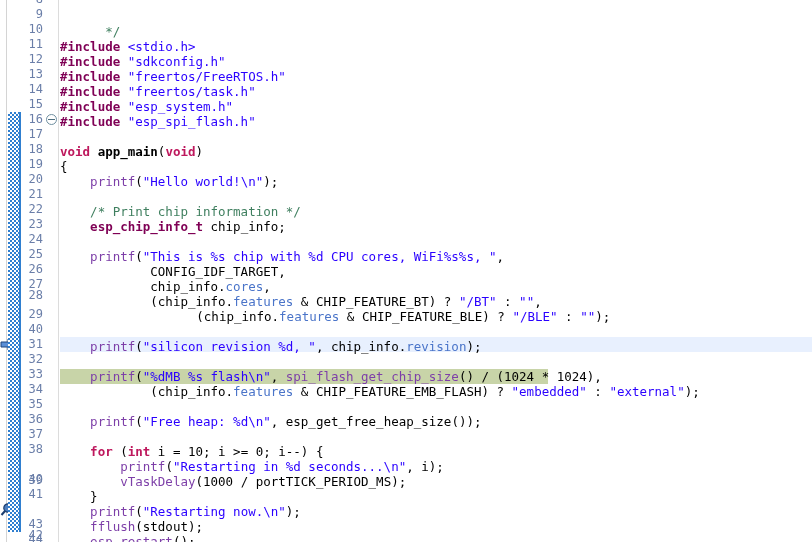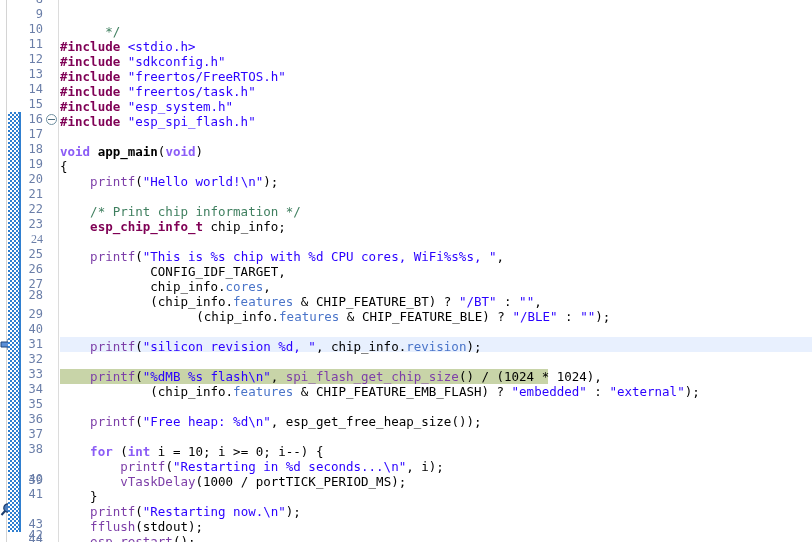--- a/index.html
+++ b/index.html
@@ -98,21 +98,21 @@
     height: 15px;
     background: #e8f0fe;
   }
   .cl-sel {
     position: absolute;
     height: 15px;
     background: #c8d4a8;
   }
 
   
-  .kw   { color: #8b5cf6; font-weight: bold; }   
+  .kw   { color: #be185d; font-weight: bold; }   
   .typ  { color: #7f0055; font-weight: bold; }   
   .pre  { color: #7f0055; font-weight: bold; }   
   .str  { color: #2a00ff; }                       
   .cmt  { color: #3f7f5f; }                       
   .fn   { color: #7d3fa8; }                       
   .fnb  { color: #000000; font-weight: bold; }    
   .fld  { color: #4a74c9; }
   .pln  { color: #000000; }
 
   
@@ -165,21 +165,21 @@
       <div class="lineno" style="top: 82px;">14</div>
       <div class="lineno" style="top: 97px;">15</div>
       <div class="lineno" style="top: 112px;">16</div>
       <div class="lineno" style="top: 127px;">17</div>
       <div class="lineno" style="top: 142px;">18</div>
       <div class="lineno" style="top: 157px; text-align: center;">19</div>
       <div class="lineno" style="top: 172px;">20</div>
       <div class="lineno" style="top: 187px;">21</div>
       <div class="lineno" style="top: 202px; margin-left: 16px;">22</div>
       <div class="lineno" style="top: 217px;">23</div>
-      <div class="lineno" style="top: 232px; font-family: Liberation Serif, serif;">24</div>
+      <div class="lineno" style="top: 232px;">24</div>
       <div class="lineno" style="top: 247px;">25</div>
       <div class="lineno" style="top: 262px;">26</div>
       <div class="lineno" style="top: 277px;">27</div>
       <div class="lineno" style="top: 288px;">28</div>
       <div class="lineno" style="top: 307px;">29</div>
       <div class="lineno" style="top: 322px;">40</div>
       <div class="lineno" style="top: 337px;">31</div>
       <div class="lineno" style="top: 352px;">32</div>
       <div class="lineno" style="top: 367px;">33</div>
       <div class="lineno" style="top: 382px;">34</div>

